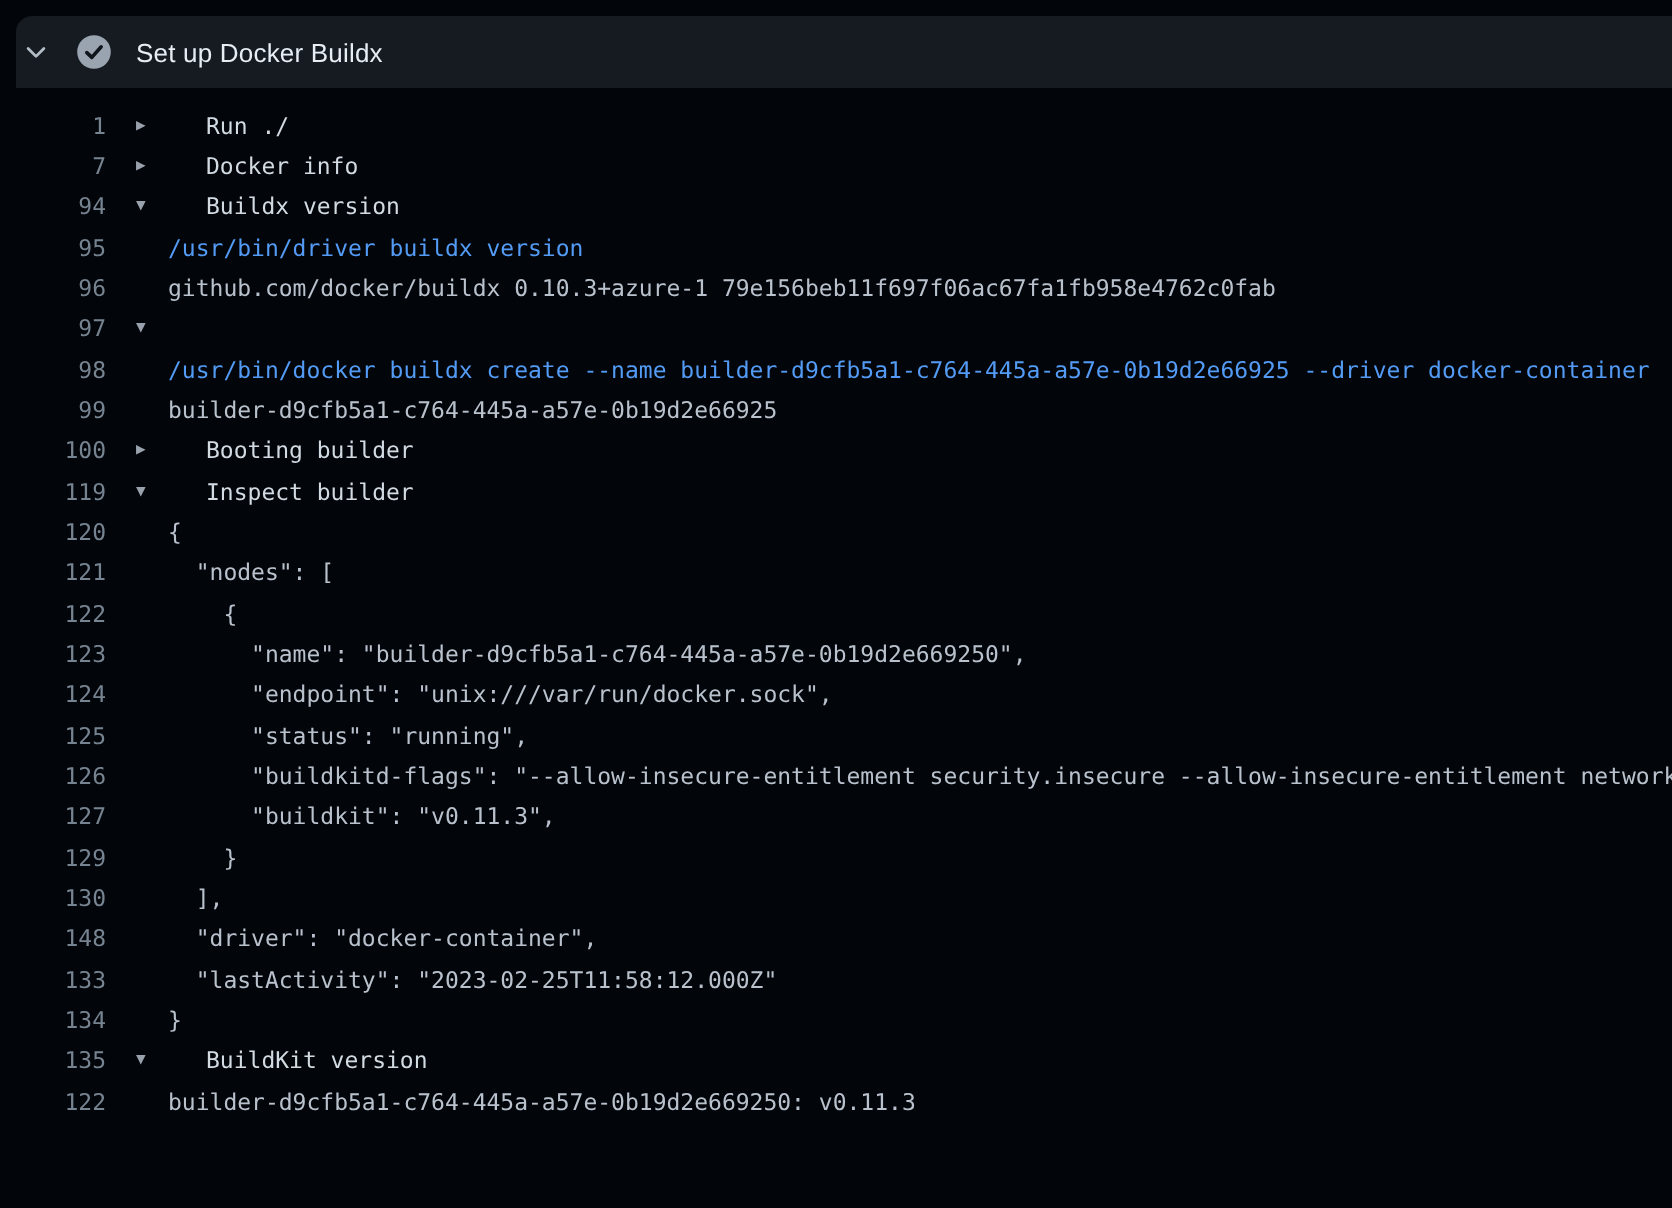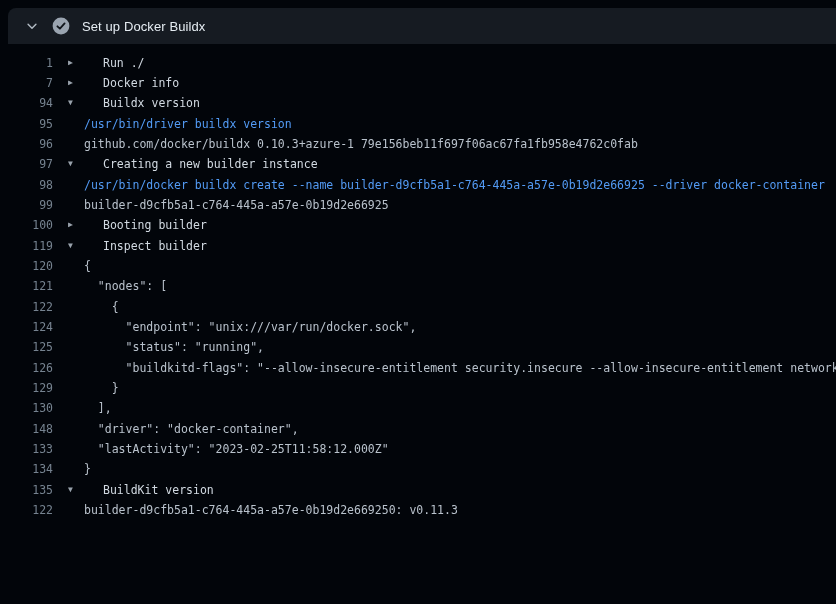--- a/index.html
+++ b/index.html
@@ -5,21 +5,21 @@
   html,body{margin:0;padding:0;}
   body{
     width:836px;height:604px;overflow:hidden;position:relative;
     background:#02050a;
     font-family:"DejaVu Sans Mono", monospace;
   }
   
   .step-header{
     position:absolute;left:8px;top:8px;width:828px;height:36px;
     background:#161b22;border-radius:8px 0 0 0;
-    display:flex;align-items:center;box-sizing:border-box;padding-left:16px;
+    display:flex;align-items:center;box-sizing:border-box;padding-left:2px;
     cursor:pointer;
   }
   .chev{width:16px;height:16px;display:flex;align-items:center;justify-content:center;flex:0 0 16px;}
   .statuswrap{margin-left:12px;flex:0 0 18px;width:18px;height:18px;}
   .step-title{
     margin-left:12px;
     font-family:"Liberation Sans", sans-serif;
     font-size:13px;font-weight:400;color:#e6edf3;letter-spacing:0.1px;
   }
   
@@ -63,31 +63,33 @@
   </span>
   <span class="step-title">Set up Docker Buildx</span>
 </div>
 
 <div class="log">
     <div class="row group"><span class="num">1</span><span class="caret">▶</span><span class="text">Run ./</span></div>
     <div class="row group"><span class="num">7</span><span class="caret">▶</span><span class="text">Docker info</span></div>
     <div class="row group"><span class="num">94</span><span class="caret">▼</span><span class="text">Buildx version</span></div>
     <div class="row cmd"><span class="num">95</span><span class="caret"></span><span class="text">/usr/bin/driver buildx version</span></div>
     <div class="row out"><span class="num">96</span><span class="caret"></span><span class="text">github.com/docker/buildx 0.10.3+azure-1 79e156beb11f697f06ac67fa1fb958e4762c0fab</span></div>
-    <div class="row group"><span class="num">97</span><span class="caret">▼</span><span class="text">Creating a new builder instance</span></div>
+    <div class="row group"><span class="num">97</span><span class="caret">▼</span></div>
     <div class="row cmd"><span class="num">98</span><span class="caret"></span><span class="text">/usr/bin/docker buildx create --name builder-d9cfb5a1-c764-445a-a57e-0b19d2e66925 --driver docker-container</span></div>
     <div class="row out"><span class="num">99</span><span class="caret"></span><span class="text">builder-d9cfb5a1-c764-445a-a57e-0b19d2e66925</span></div>
     <div class="row group"><span class="num">100</span><span class="caret">▶</span><span class="text">Booting builder</span></div>
     <div class="row group"><span class="num">119</span><span class="caret">▼</span><span class="text">Inspect builder</span></div>
     <div class="row out"><span class="num">120</span><span class="caret"></span><span class="text">{</span></div>
     <div class="row out"><span class="num">121</span><span class="caret"></span><span class="text">  "nodes": [</span></div>
     <div class="row out"><span class="num">122</span><span class="caret"></span><span class="text">    {</span></div>
+    <div class="row out"><span class="num">123</span><span class="caret"></span><span class="text">      "name": "builder-d9cfb5a1-c764-445a-a57e-0b19d2e669250",</span></div>
     <div class="row out"><span class="num">124</span><span class="caret"></span><span class="text">      "endpoint": "unix:///var/run/docker.sock",</span></div>
     <div class="row out"><span class="num">125</span><span class="caret"></span><span class="text">      "status": "running",</span></div>
     <div class="row out"><span class="num">126</span><span class="caret"></span><span class="text">      "buildkitd-flags": "--allow-insecure-entitlement security.insecure --allow-insecure-entitlement network</span></div>
+    <div class="row out"><span class="num">127</span><span class="caret"></span><span class="text">      "buildkit": "v0.11.3",</span></div>
     <div class="row out"><span class="num">129</span><span class="caret"></span><span class="text">    }</span></div>
     <div class="row out"><span class="num">130</span><span class="caret"></span><span class="text">  ],</span></div>
     <div class="row out"><span class="num">148</span><span class="caret"></span><span class="text">  "driver": "docker-container",</span></div>
     <div class="row out"><span class="num">133</span><span class="caret"></span><span class="text">  "lastActivity": "2023-02-25T11:58:12.000Z"</span></div>
     <div class="row out"><span class="num">134</span><span class="caret"></span><span class="text">}</span></div>
     <div class="row group"><span class="num">135</span><span class="caret">▼</span><span class="text">BuildKit version</span></div>
     <div class="row out"><span class="num">122</span><span class="caret"></span><span class="text">builder-d9cfb5a1-c764-445a-a57e-0b19d2e669250: v0.11.3</span></div>
   </div>
 
 </body></html>

